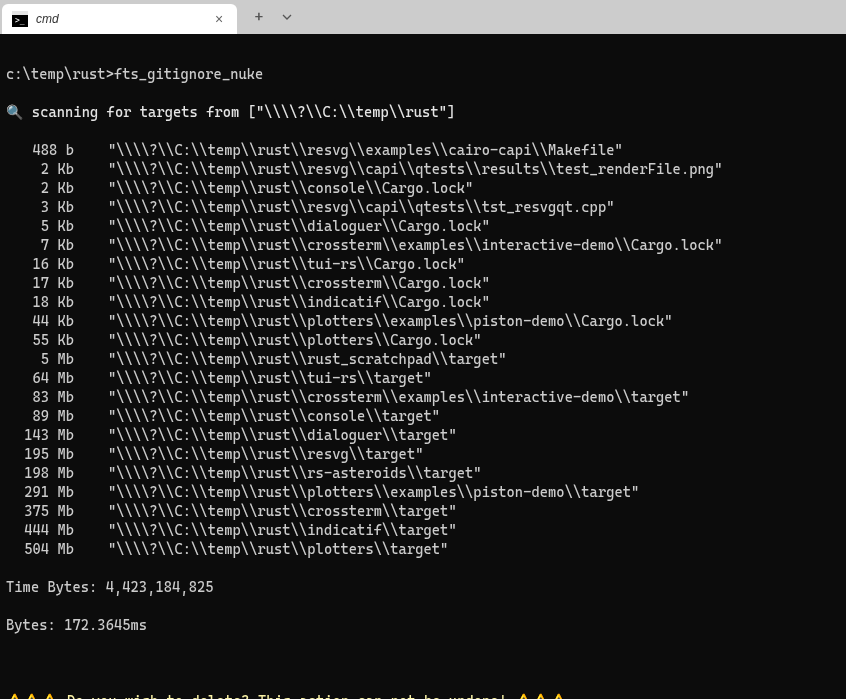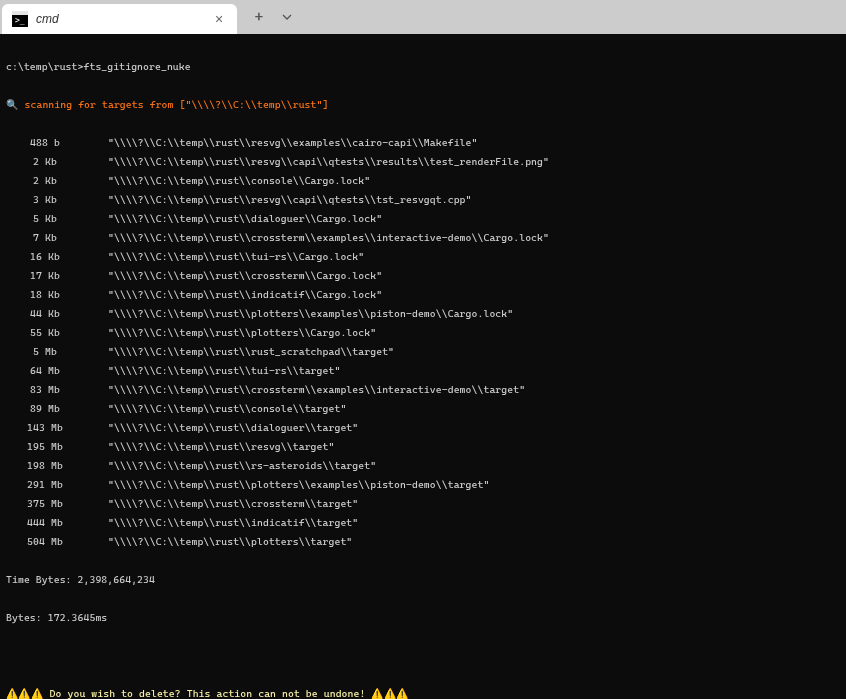--- a/index.html
+++ b/index.html
@@ -79,40 +79,40 @@
       align-items: center;
       justify-content: center;
       color: #555;
       font-size: 15px;
       cursor: pointer;
     }
     .terminal {
       flex: 1;
       background: #0c0c0c;
       color: #cccccc;
-      font-size: 10px;
+      font-size: 14px;
       line-height: 19px;
-      padding: 4px 6px;
+      padding: 12px 6px;
       overflow: hidden;
       white-space: pre;
       letter-spacing: 0.1px;
     }
     .prompt {
       color: #cccccc;
     }
     .cyan {
-      color: #f97316;
+      color: #e5e5e5;
     }
     .row {
       display: block;
     }
     .size {
       display: inline-block;
       width: 68px;
-      text-align: center;
+      text-align: right;
       padding-left:10px;
     }
     .path {
       padding-left: 34px;
     }
     .yellow {
       color: #f9f1a5;
     }
     .warn-sign {
       filter: saturate(1.2);
@@ -143,21 +143,21 @@
         <svg width="12" height="12" viewBox="0 0 12 12">
             <path d="M2 4 L6 8 L10 4" stroke="#555" stroke-width="1.3" fill="none"></path>
           </svg>
       </span>
     </div>
   </div>
   <div class="terminal">
 <span class="row"><span class="prompt">c:\temp\rust&gt;</span><span>fts_gitignore_nuke</span></span>
 <span class="row cyan"><span class="emoji">🔍</span><span> scanning for targets from ["\\\\?\\C:\\temp\\rust"]</span></span>
 <div id="entries"><span class="row"><span class="size">488 b</span><span class="path">"\\\\?\\C:\\temp\\rust\\resvg\\examples\\cairo-capi\\Makefile"</span></span><span class="row"><span class="size">2 Kb</span><span class="path">"\\\\?\\C:\\temp\\rust\\resvg\\capi\\qtests\\results\\test_renderFile.png"</span></span><span class="row"><span class="size">2 Kb</span><span class="path">"\\\\?\\C:\\temp\\rust\\console\\Cargo.lock"</span></span><span class="row"><span class="size">3 Kb</span><span class="path">"\\\\?\\C:\\temp\\rust\\resvg\\capi\\qtests\\tst_resvgqt.cpp"</span></span><span class="row"><span class="size">5 Kb</span><span class="path">"\\\\?\\C:\\temp\\rust\\dialoguer\\Cargo.lock"</span></span><span class="row"><span class="size">7 Kb</span><span class="path">"\\\\?\\C:\\temp\\rust\\crossterm\\examples\\interactive-demo\\Cargo.lock"</span></span><span class="row"><span class="size">16 Kb</span><span class="path">"\\\\?\\C:\\temp\\rust\\tui-rs\\Cargo.lock"</span></span><span class="row"><span class="size">17 Kb</span><span class="path">"\\\\?\\C:\\temp\\rust\\crossterm\\Cargo.lock"</span></span><span class="row"><span class="size">18 Kb</span><span class="path">"\\\\?\\C:\\temp\\rust\\indicatif\\Cargo.lock"</span></span><span class="row"><span class="size">44 Kb</span><span class="path">"\\\\?\\C:\\temp\\rust\\plotters\\examples\\piston-demo\\Cargo.lock"</span></span><span class="row"><span class="size">55 Kb</span><span class="path">"\\\\?\\C:\\temp\\rust\\plotters\\Cargo.lock"</span></span><span class="row"><span class="size">5 Mb</span><span class="path">"\\\\?\\C:\\temp\\rust\\rust_scratchpad\\target"</span></span><span class="row"><span class="size">64 Mb</span><span class="path">"\\\\?\\C:\\temp\\rust\\tui-rs\\target"</span></span><span class="row"><span class="size">83 Mb</span><span class="path">"\\\\?\\C:\\temp\\rust\\crossterm\\examples\\interactive-demo\\target"</span></span><span class="row"><span class="size">89 Mb</span><span class="path">"\\\\?\\C:\\temp\\rust\\console\\target"</span></span><span class="row"><span class="size">143 Mb</span><span class="path">"\\\\?\\C:\\temp\\rust\\dialoguer\\target"</span></span><span class="row"><span class="size">195 Mb</span><span class="path">"\\\\?\\C:\\temp\\rust\\resvg\\target"</span></span><span class="row"><span class="size">198 Mb</span><span class="path">"\\\\?\\C:\\temp\\rust\\rs-asteroids\\target"</span></span><span class="row"><span class="size">291 Mb</span><span class="path">"\\\\?\\C:\\temp\\rust\\plotters\\examples\\piston-demo\\target"</span></span><span class="row"><span class="size">375 Mb</span><span class="path">"\\\\?\\C:\\temp\\rust\\crossterm\\target"</span></span><span class="row"><span class="size">444 Mb</span><span class="path">"\\\\?\\C:\\temp\\rust\\indicatif\\target"</span></span><span class="row"><span class="size">504 Mb</span><span class="path">"\\\\?\\C:\\temp\\rust\\plotters\\target"</span></span></div>
-<span class="row"><span>Time Bytes: </span><span>2,398,664,234</span></span>
+<span class="row"><span>Time Bytes: </span><span>4,423,184,825</span></span>
 <span class="row"><span>Bytes: </span><span>172.3645ms</span></span>
 <span class="row">&nbsp;</span>
 <span class="row"><span class="emoji warn-sign">⚠️⚠️⚠️</span><span class="yellow"> Do you wish to delete? This action can not be undone! </span><span class="emoji warn-sign">⚠️⚠️⚠️</span></span>
 
 
 
 
 
   </div>
 </div>

